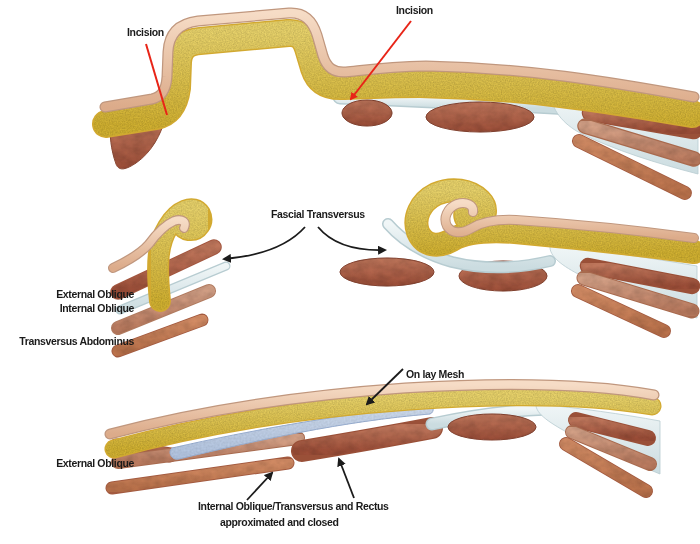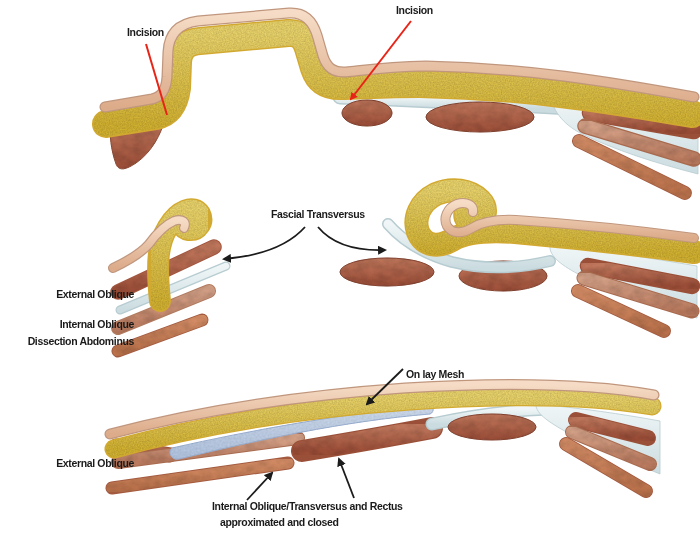--- a/index.html
+++ b/index.html
@@ -176,19 +176,19 @@
     <path d="M403,369 L367,404" fill="none" stroke="#1b1b1b" stroke-width="1.8" marker-end="url(#ahB)"></path>
     <path d="M247,500 L272,473" fill="none" stroke="#1b1b1b" stroke-width="1.8" marker-end="url(#ahB)"></path>
     <path d="M354,498 L339,459" fill="none" stroke="#1b1b1b" stroke-width="1.8" marker-end="url(#ahB)"></path>
   </g>
 </svg>
 
   <div class="lbl" style="left:127px;top:26px">Incision</div>
   <div class="lbl" style="left:396px;top:4px">Incision</div>
   <div class="lbl" style="left:271px;top:208px">Fascial Transversus</div>
   <div class="lbl ra" style="top:288px">External Oblique</div>
-  <div class="lbl ra" style="top:318px">Internal Oblique</div>
-  <div class="lbl ra" style="top:335px">Dissection Abdominus</div>
+  <div class="lbl ra" style="top:302px">Internal Oblique</div>
+  <div class="lbl ra" style="top:335px">Transversus Abdominus</div>
   <div class="lbl" style="left:406px;top:368px">On lay Mesh</div>
   <div class="lbl ra" style="top:457px">External Oblique</div>
-  <div class="lbl" style="left:212px;top:500px">Internal Oblique/Transversus and Rectus</div>
+  <div class="lbl" style="left:198px;top:500px">Internal Oblique/Transversus and Rectus</div>
   <div class="lbl" style="left:220px;top:516px">approximated and closed</div>
 </div>
 
 </body></html>

